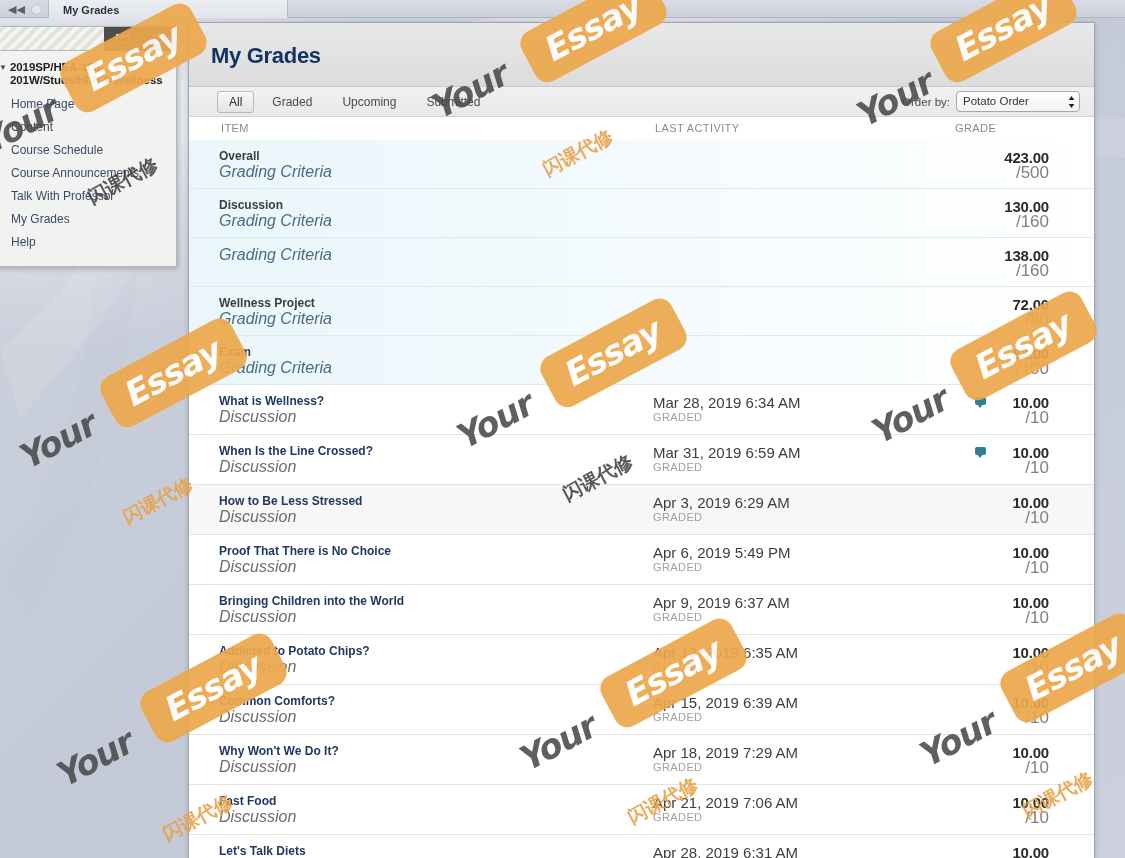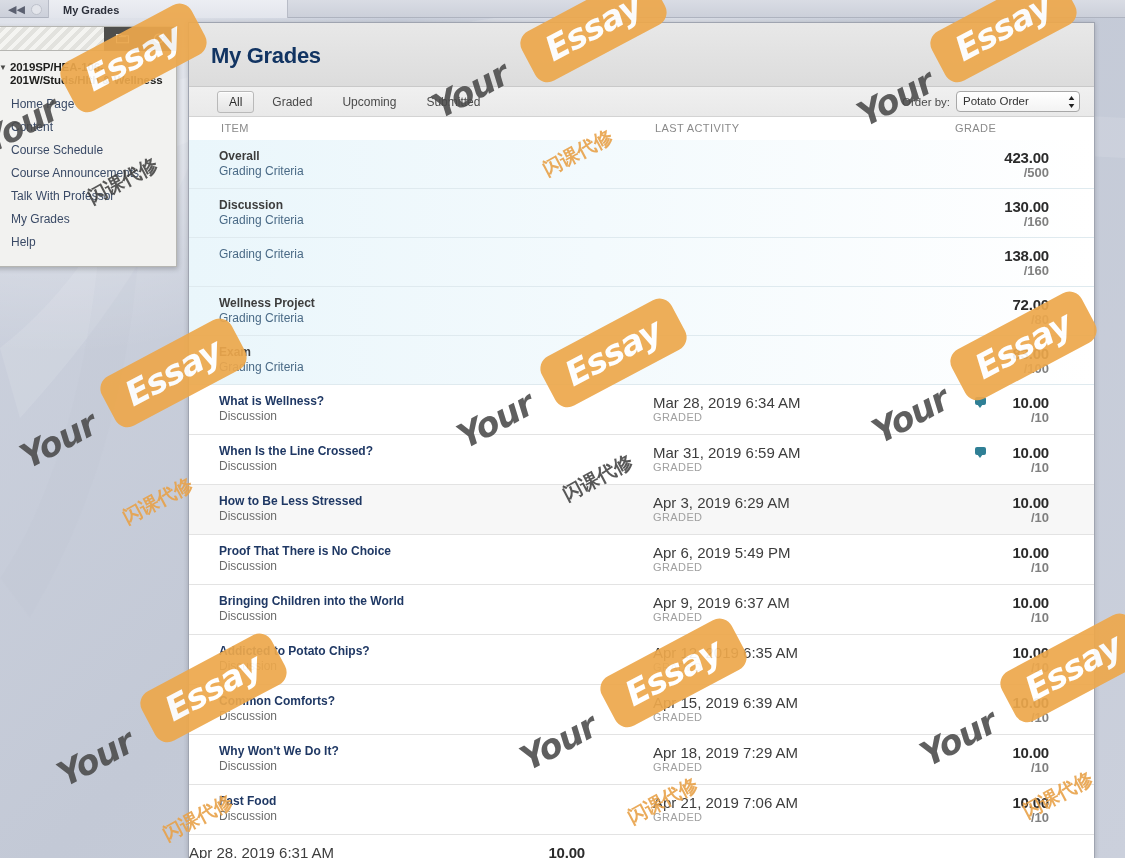--- a/index.html
+++ b/index.html
@@ -240,24 +240,25 @@
 
   .item-title {
     font-size: 12px;
     font-weight: bold;
     color: #1f3864;
     line-height: 15px;
     cursor: pointer;
   }
   .item-title.plain { color: #3d3d3d; }
   .item-sub {
-    font-size: 12px;
+    font-size: 16px;
     color: #4a6a86;
     line-height: 15px;
     cursor: pointer;
+    font-style: italic;
   }
   .item-sub.muted { color: #6c6c6c; cursor: default; }
 
   .last-date {
     font-size: 15px;
     color: #3d3d3d;
     line-height: 15px;
   }
   .last-status {
     font-size: 11px;
@@ -267,24 +268,23 @@
   }
 
   .grade-value {
     font-size: 15px;
     font-weight: bold;
     color: #2b2b2b;
     line-height: 17px;
     letter-spacing: -0.2px;
   }
   .grade-total {
-    font-size: 13px;
+    font-size: 17px;
     color: #808080;
     line-height: 13px;
-    font-weight: bold;
   }
   .comment-bubble {
     position: absolute;
     left: 22px; top: 3px;
     width: 11px; height: 8px;
     background: #2f7f95;
     border-radius: 2px;
   }
   .comment-bubble::after {
     content: "";
@@ -609,20 +609,23 @@
         <div class="cell-last">
           <div class="last-date">Apr 21, 2019 7:06 AM</div>
           <div class="last-status">GRADED</div>
         </div>
         <div class="cell-grade">
           <div class="grade-value">10.00</div>
           <div class="grade-total">/10</div>
         </div>
       </div>
       <div class="grade-row">
+        <div class="cell-item">
+          <div class="item-title">Let's Talk Diets</div>
+        </div>
         <div class="cell-last">
           <div class="last-date">Apr 28, 2019 6:31 AM</div>
         </div>
         <div class="cell-grade">
           <div class="grade-value">10.00</div>
         </div>
       </div>
     </div>
 </div>
 

